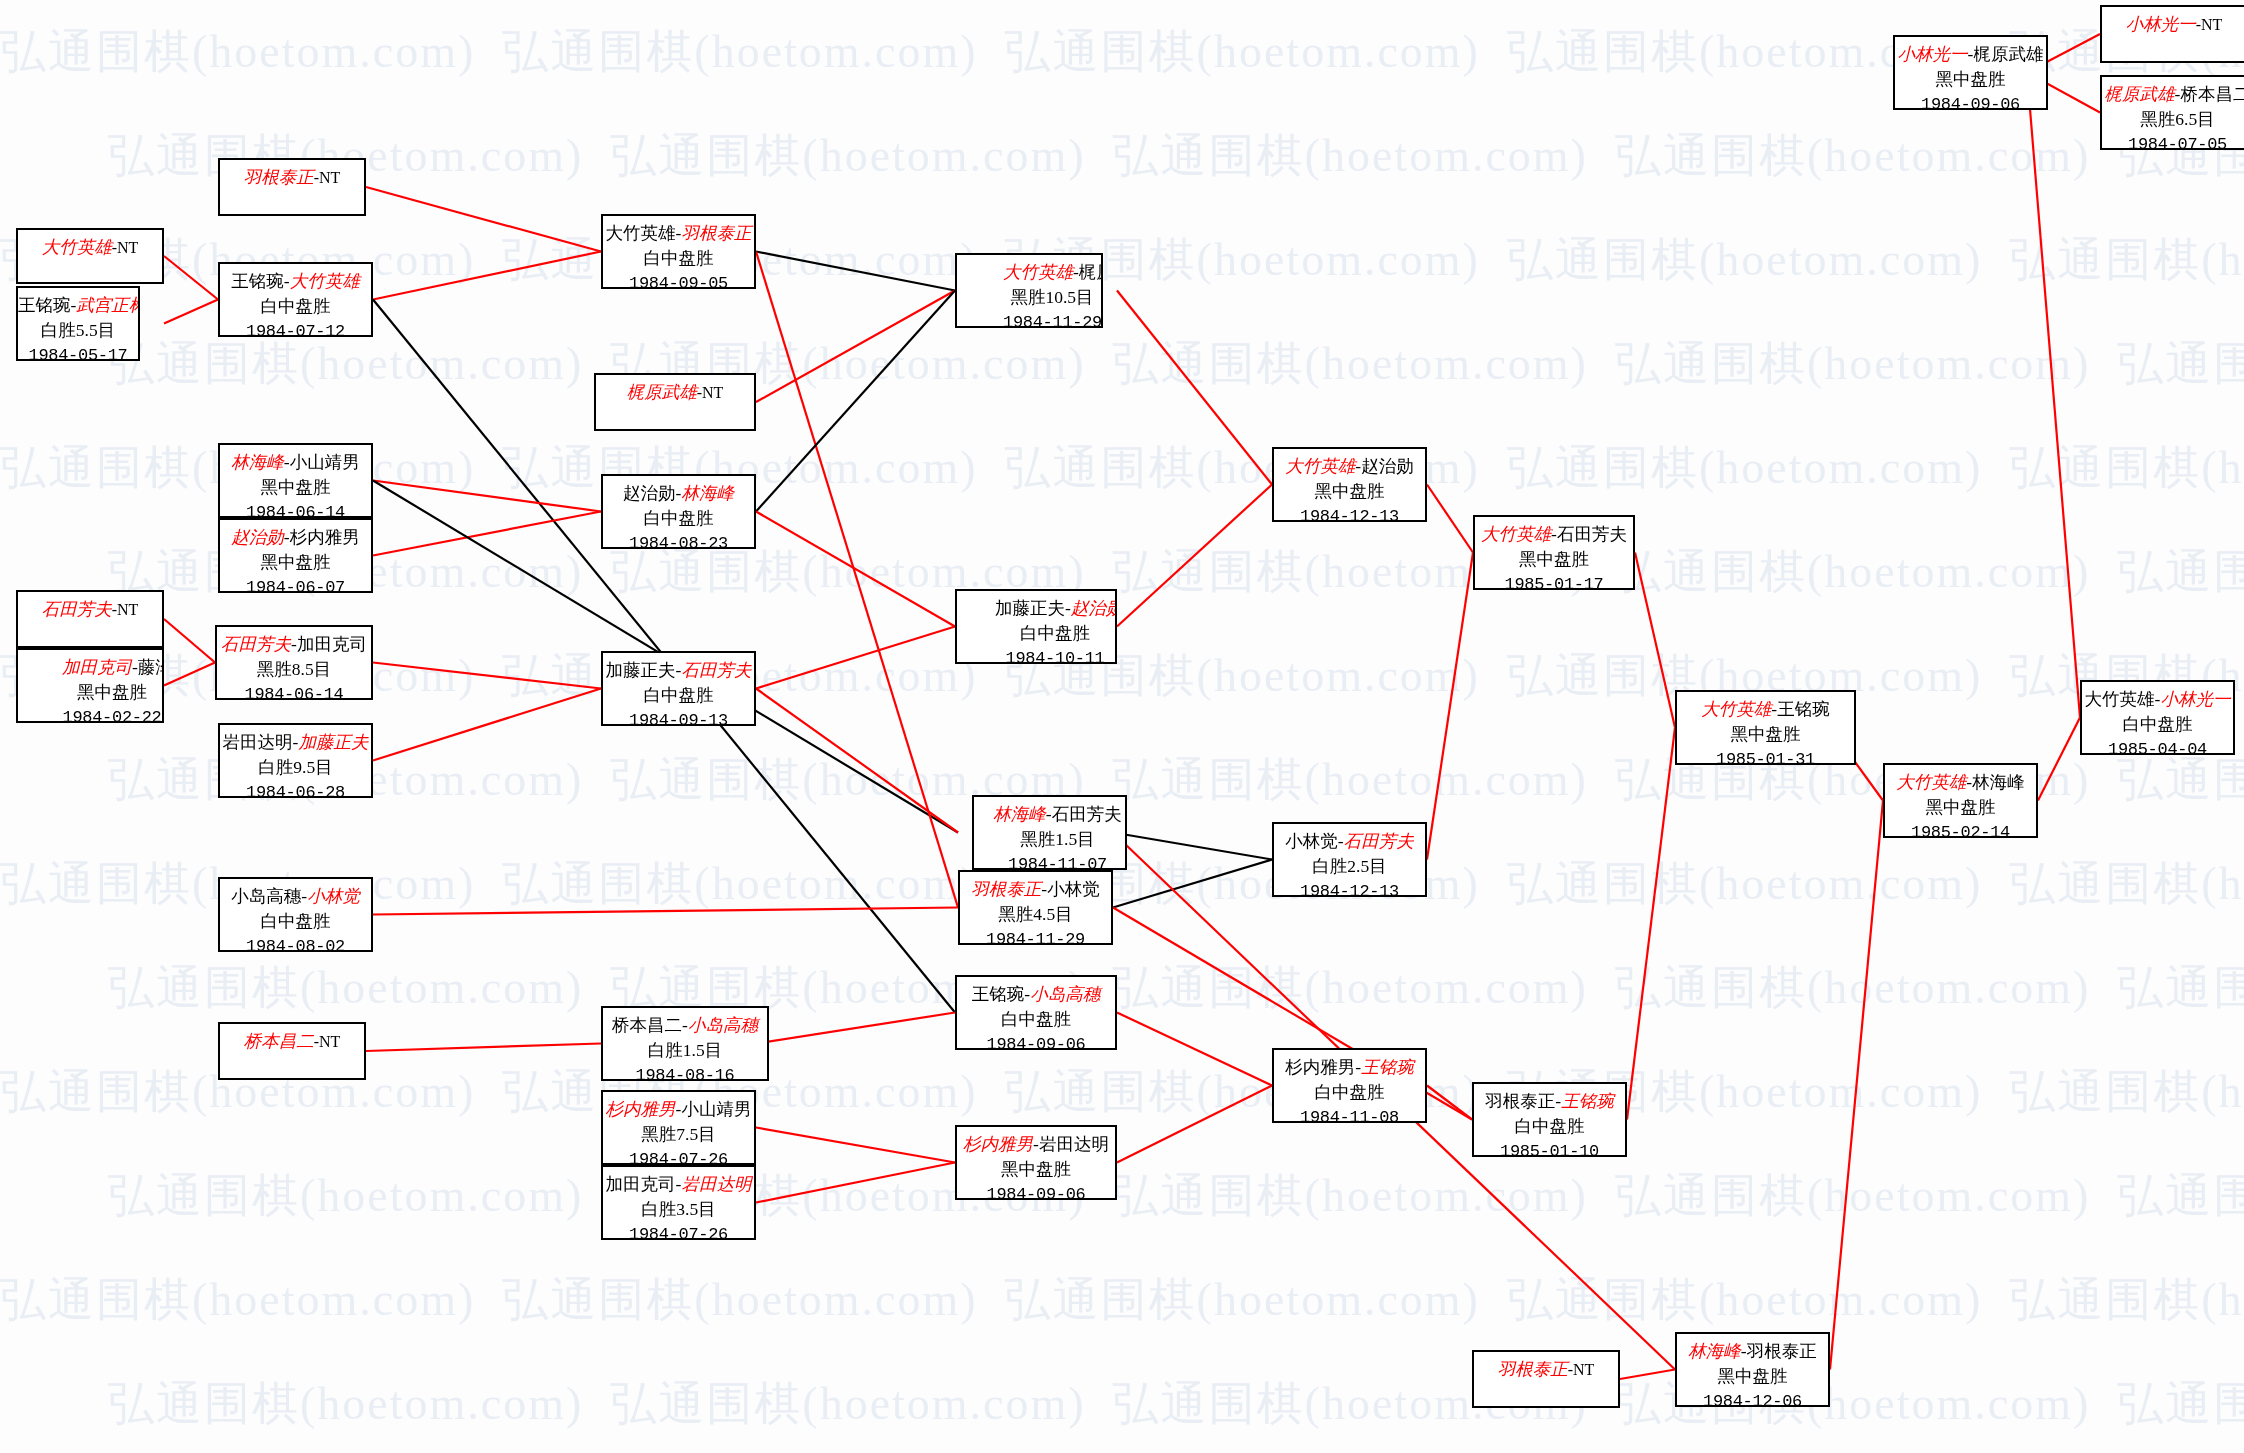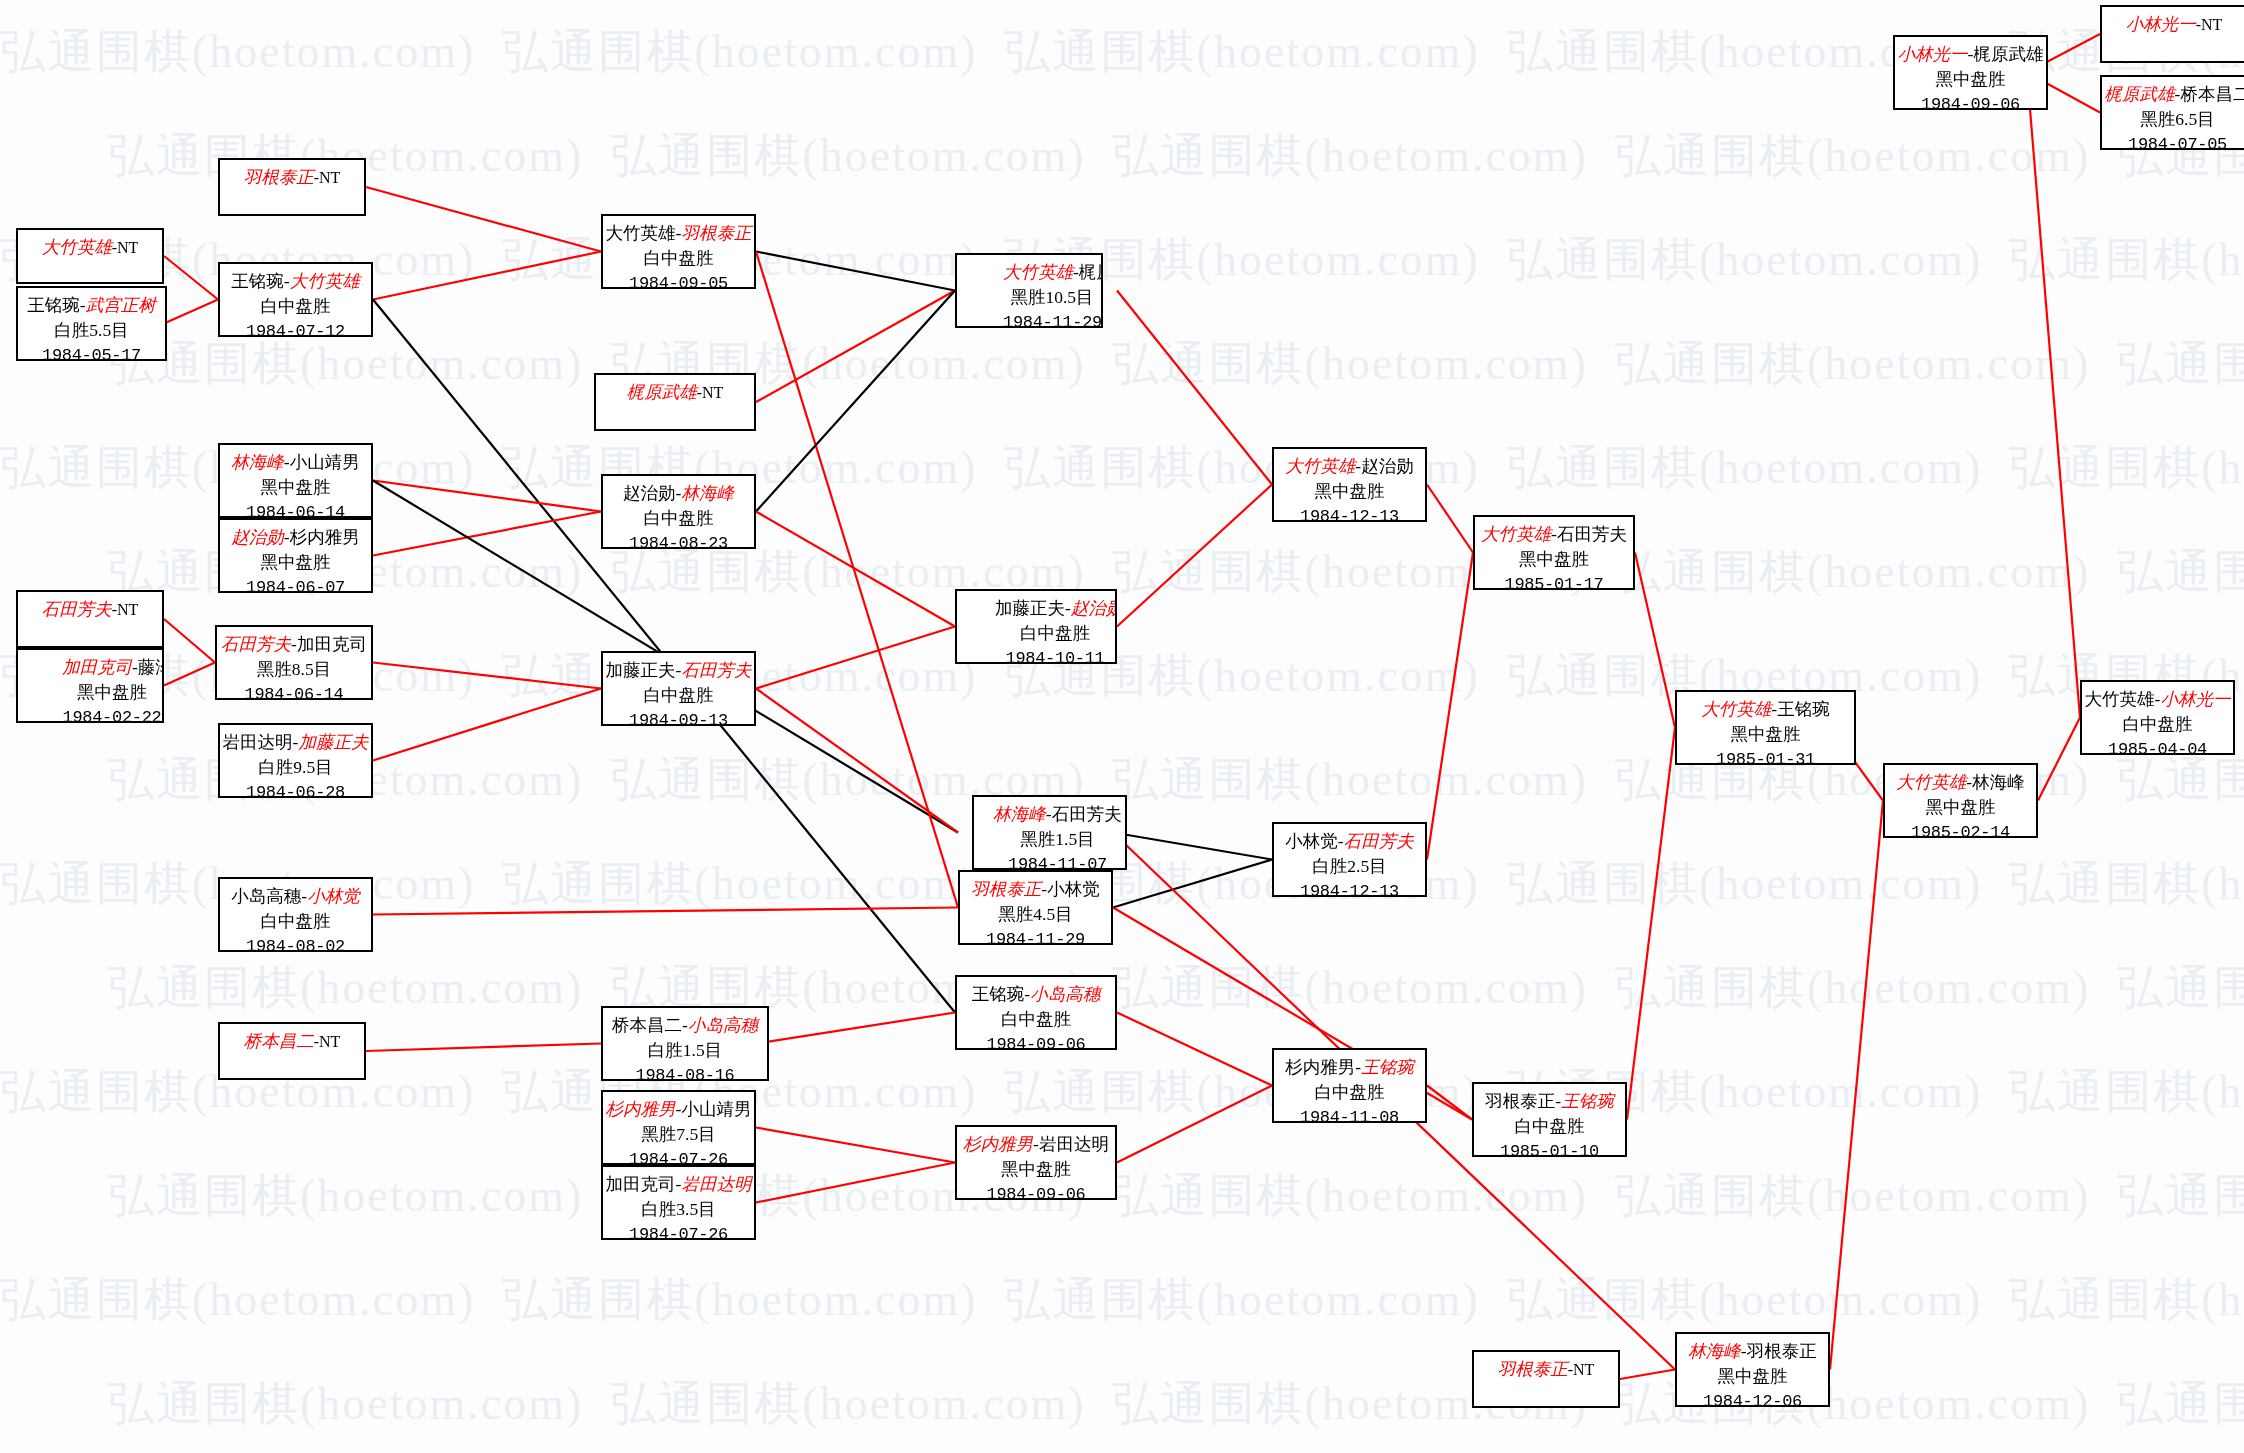--- a/index.html
+++ b/index.html
@@ -109,21 +109,21 @@
       <line x1="1830" y1="1369.5" x2="1883" y2="800.5" stroke="#ff0000" stroke-width="2.2"></line>
       <line x1="2100" y1="34" x2="2027" y2="72.5" stroke="#ff0000" stroke-width="2.2"></line>
       <line x1="2100" y1="112.5" x2="2027" y2="72.5" stroke="#ff0000" stroke-width="2.2"></line>
       <line x1="2027" y1="72.5" x2="2080" y2="717.5" stroke="#ff0000" stroke-width="2.2"></line>
       <line x1="2038" y1="800.5" x2="2080" y2="717.5" stroke="#ff0000" stroke-width="2.2"></line>
     </svg>
   <div id="nodes">
       <div class="node" style="left: 16px; top: 228px; width: 148px; height: 56px;">
         <div class="ln"><span class="win">大竹英雄</span><span class="lose nt">-NT</span></div>
       </div>
-      <div class="node" style="left: 16px; top: 286px; width: 151px; height: 75px;">
+      <div class="node" style="left: 16px; top: 286px; width: 124px; height: 75px;">
         <div class="ln"><span class="lose">王铭琬</span><span class="lose">-</span><span class="win">武宫正树</span></div>
         <div class="ln">白胜5.5目</div>
         <div class="ln date">1984-05-17</div>
       </div>
       <div class="node" style="left: 218px; top: 158px; width: 148px; height: 58px;">
         <div class="ln"><span class="win">羽根泰正</span><span class="lose nt">-NT</span></div>
       </div>
       <div class="node" style="left: 218px; top: 262px; width: 155px; height: 75px;">
         <div class="ln"><span class="lose">王铭琬</span><span class="lose">-</span><span class="win">大竹英雄</span></div>
         <div class="ln">白中盘胜</div>

